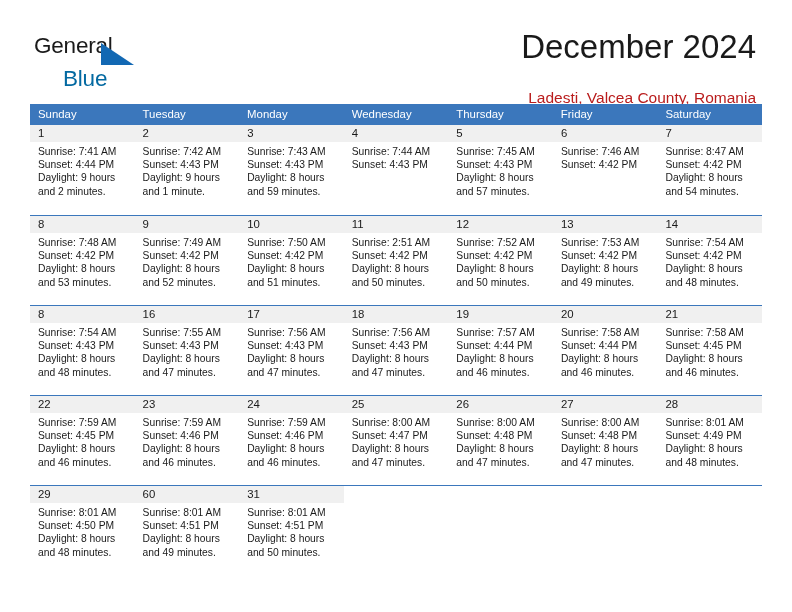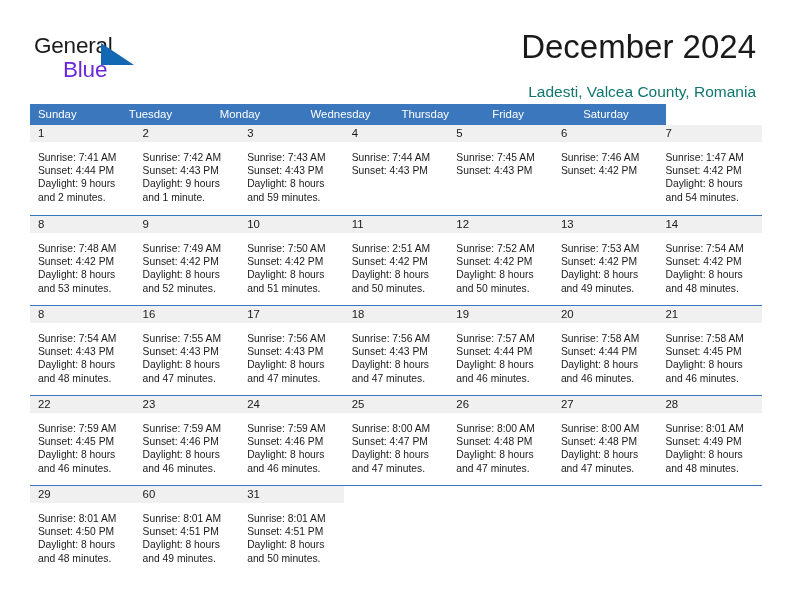--- a/index.html
+++ b/index.html
@@ -41,24 +41,24 @@
     left: 0;
     top: 0;
     font-size: 22.5px;
     letter-spacing: -0.2px;
     color: #1a1a1a;
     font-family: "Liberation Sans", sans-serif;
   }
   .logo-blue {
     position: absolute;
     left: 29px;
-    top: 24px;
+    top: 33px;
     font-size: 22.5px;
     letter-spacing: -0.2px;
-    color: #6d28d9;
+    color: #0369a1;
     font-family: "Liberation Sans", sans-serif;
   }
   .logo-flag {
     position: absolute;
     left: 67px;
     top: 10px;
     width: 33px;
     height: 22px;
   }
 
@@ -69,38 +69,39 @@
     text-align: right;
   }
   .cal-title {
     font-size: 33px;
     color: #1a1a1a;
     line-height: 34px;
     white-space: nowrap;
   }
   .cal-subtitle {
     font-size: 15.5px;
-    color: #0f766e;
+    color: #b91c1c;
     line-height: 20px;
-    margin-top: 18px;
+    margin-top: 24px;
     white-space: nowrap;
   }
 
   
   .calendar {
     position: absolute;
     left: 30px;
     top: 104px;
     width: 732px;
   }
   .weekday-row {
     display: flex;
-    width: 636px;
+    width: 732px;
     height: 21px;
     background: #3b77bc;
+    justify-content: flex-end;
   }
   .weekday {
     flex: 1 1 0;
     font-size: 11.4px;
     color: #ffffff;
     line-height: 21px;
     padding-left: 8px;
     box-sizing: border-box;
     white-space: nowrap;
   }
@@ -128,21 +129,21 @@
     font-size: 11.4px;
     color: #1a1a1a;
     line-height: 17px;
     padding-left: 8px;
     box-sizing: border-box;
   }
   .day-cell.empty .day-number {
     background: transparent;
   }
   .day-info {
-    padding: 9px 4px 0 8px;
+    padding: 3px 4px 0 8px;
     font-size: 10.3px;
     line-height: 13.2px;
     color: #1a1a1a;
   }
   .day-info div {
     white-space: nowrap;
   }
   .day-info .wrap {
     white-space: normal;
   }
@@ -210,33 +211,34 @@
             <div class="day-info">
               <div>Sunrise: 7:44 AM</div>
               <div>Sunset: 4:43 PM</div>
             </div>
           </div>
           <div class="day-cell">
             <div class="day-number">5</div>
             <div class="day-info">
               <div>Sunrise: 7:45 AM</div>
               <div>Sunset: 4:43 PM</div>
+              <div class="wrap">Daylight: 8 hours and 57 minutes.</div>
             </div>
           </div>
           <div class="day-cell">
             <div class="day-number">6</div>
             <div class="day-info">
               <div>Sunrise: 7:46 AM</div>
               <div>Sunset: 4:42 PM</div>
             </div>
           </div>
           <div class="day-cell">
             <div class="day-number">7</div>
             <div class="day-info">
-              <div>Sunrise: 1:47 AM</div>
+              <div>Sunrise: 8:47 AM</div>
               <div>Sunset: 4:42 PM</div>
               <div class="wrap">Daylight: 8 hours and 54 minutes.</div>
             </div>
           </div>
         </div>
         <div class="week-row">
           <div class="day-cell">
             <div class="day-number">8</div>
             <div class="day-info">
               <div>Sunrise: 7:48 AM</div>

